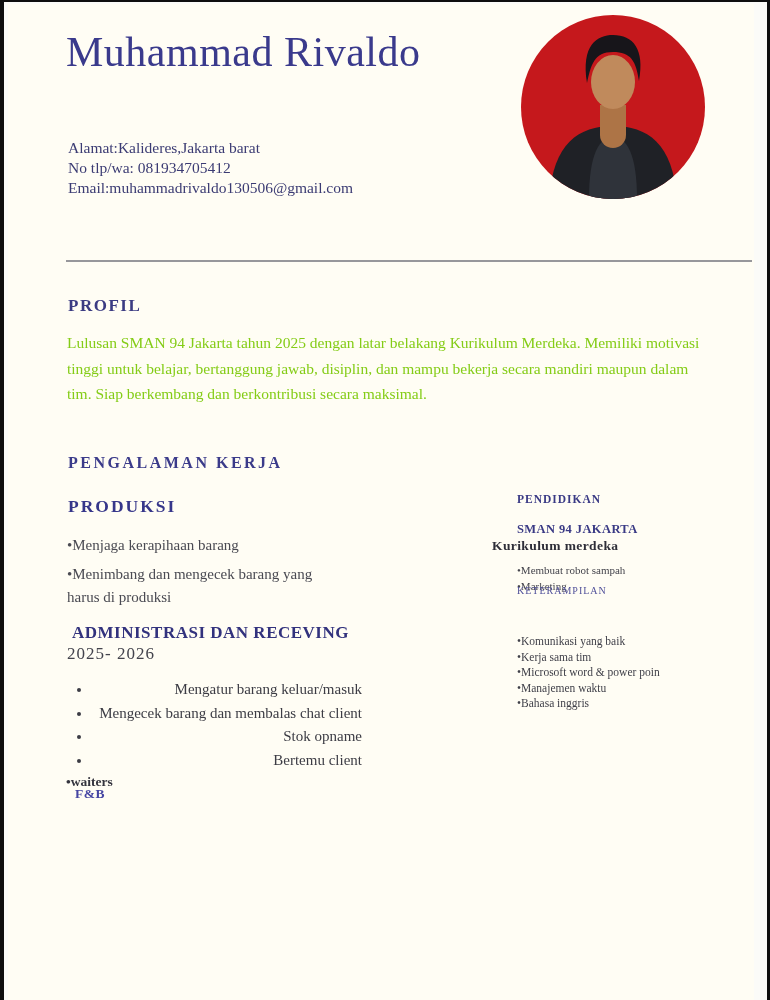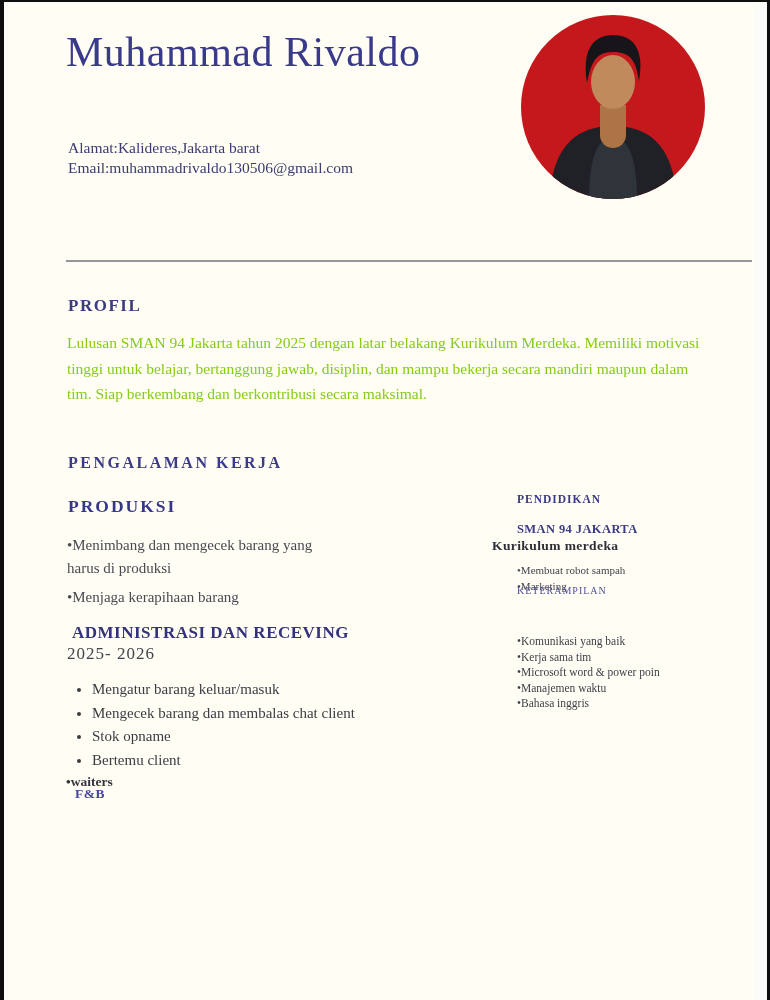--- a/index.html
+++ b/index.html
@@ -50,21 +50,21 @@
   .produksi-list .dot-item { margin-bottom:6px; }
 
   .job-adm { left:72px; top:623px; font-size:17px; letter-spacing:0.5px; color:#32327d; }
   .job-period {
     position:absolute; left:67px; top:644px;
     font-size:17px; letter-spacing:1px; color:#43434c;
   }
   .adm-list {
     position:absolute; left:72px; top:680px; width:290px;
     list-style:disc; padding-left:20px;
-    font-size:15px; line-height:18.5px; color:#3c3c44;
+    font-size:15px; line-height:18.5px; color:#3c3c44;text-align:right;
   }
   .adm-list li { margin-bottom:5px; }
 
   .job-fnb { left:75px; top:786px; font-size:13.5px; letter-spacing:0.5px; color:#4545a2; }
   .fnb-list { left:66px; top:773px; width:200px; font-size:13.5px; line-height:17px; font-weight:bold; color:#34343e; }
 
   .edu-heading { left:517px; top:493px; font-size:11.5px; letter-spacing:1px; color:#3a3a85; }
   .edu-school  { left:517px; top:522px; font-size:12.5px; letter-spacing:0.4px; color:#3a3a85; }
   .edu-curriculum { left:492px; top:538px; font-size:13.5px; letter-spacing:0.4px; color:#2e2e38; }
   .edu-list { left:517px; top:562px; width:200px; font-size:11px; line-height:16px; color:#45454d; }
@@ -81,20 +81,21 @@
 <div class="screen">
   <div class="paper-white"></div>
   <div class="paper"></div>
 
   <div class="content">
 
     <h1 class="name">Muhammad Rivaldo</h1>
 
     <div class="contact">
       <div>Alamat:Kalideres,Jakarta barat</div>
+      <div>No tlp/wa: 081934705412</div>
       <div>Email:muhammadrivaldo130506@gmail.com</div>
     </div>
 
     <div class="photo">
       <svg width="184" height="184" viewBox="0 0 184 184">
         <defs>
             <clipPath id="pc">
               <circle cx="92" cy="92" r="92"></circle>
             </clipPath>
           </defs>
@@ -111,22 +112,22 @@
 
     <div class="divider"></div>
 
     <div class="sec-heading profil-heading">PROFIL</div>
     <p class="profil-body">Lulusan SMAN 94 Jakarta tahun 2025 dengan latar belakang Kurikulum Merdeka. Memiliki motivasi tinggi untuk belajar, bertanggung jawab, disiplin, dan mampu bekerja secara mandiri maupun dalam tim. Siap berkembang dan berkontribusi secara maksimal.</p>
 
     <div class="sec-heading exp-heading">PENGALAMAN KERJA</div>
 
     <div class="sec-heading job-produksi">PRODUKSI</div>
     <div class="dot-list produksi-list">
+      <div class="dot-item">Menjaga kerapihaan barang</div>
       <div class="dot-item">Menimbang dan mengecek barang yang harus di produksi</div>
-      <div class="dot-item">Menjaga kerapihaan barang</div>
     </div>
 
     <div class="sec-heading job-adm">ADMINISTRASI DAN RECEVING</div>
     <div class="job-period">2025- 2026</div>
     <ul class="adm-list">
       <li>Mengatur barang keluar/masuk</li>
       <li>Mengecek barang dan membalas chat client</li>
       <li>Stok opname</li>
       <li>Bertemu client</li>
     </ul>

